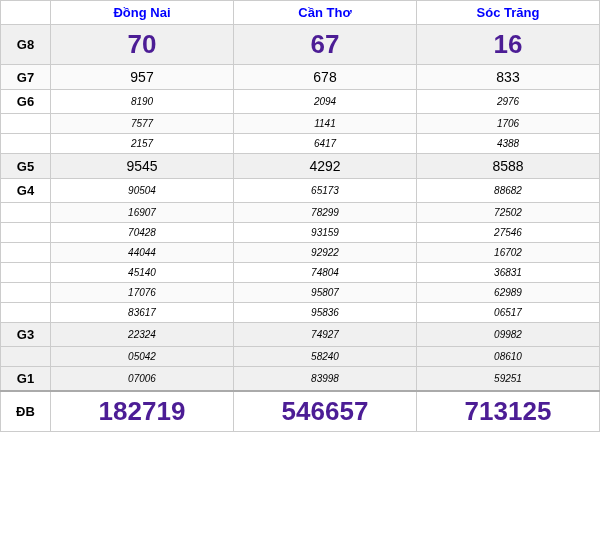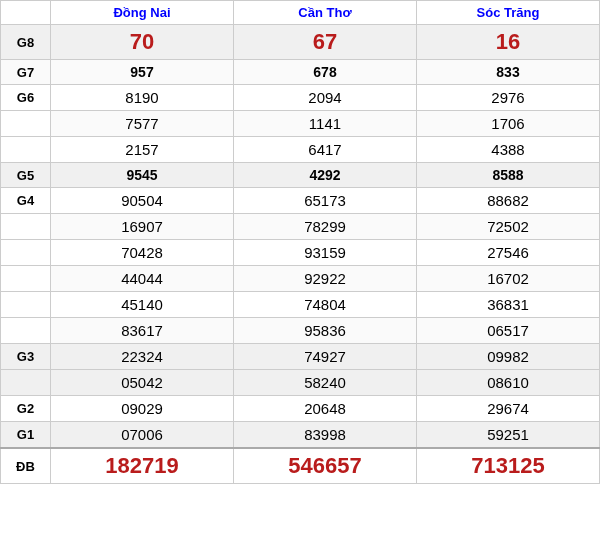--- a/index.html
+++ b/index.html
@@ -25,31 +25,32 @@
       font-size: 13px;
       border-bottom: 1px solid #ccc;
     }
     .row-label {
       font-weight: bold;
       color: #000;
       background: #f0f0f0;
       font-size: 13px;
     }
     .num-red {
-      color: #b91c1c;
+      color: #4c1d95;
       font-weight: bold;
-      font-size: 22px;
+      font-size: 26px;
     }
     .num-black {
       color: #000;
-      font-size: 15px;
+      font-size: 10px;
+      font-style: italic;
     }
     .num-black-bold {
       color: #000;
-      font-weight: bold;
+      font-weight: normal;
       font-size: 14px;
     }
     tr:nth-child(even) td {
       background: #fafafa;
     }
     tr:nth-child(odd) td {
       background: #fff;
     }
     .shaded td {
       background: #f0f0f0 !important;
@@ -133,41 +134,41 @@
         <td class="num-black">16702</td>
       </tr>
       <tr>
         <td style="background: rgb(255, 255, 255);"></td>
         <td class="num-black">45140</td>
         <td class="num-black">74804</td>
         <td class="num-black">36831</td>
       </tr>
       <tr>
         <td style="background: rgb(255, 255, 255);"></td>
+        <td class="num-black">17076</td>
+        <td class="num-black">95807</td>
+        <td class="num-black">62989</td>
+      </tr>
+      <tr>
+        <td style="background: rgb(255, 255, 255);"></td>
         <td class="num-black">83617</td>
         <td class="num-black">95836</td>
         <td class="num-black">06517</td>
       </tr>
       <tr class="shaded">
         <td class="row-label">G3</td>
         <td class="num-black">22324</td>
         <td class="num-black">74927</td>
         <td class="num-black">09982</td>
       </tr>
       <tr class="shaded">
         <td style="background: rgb(240, 240, 240);"></td>
         <td class="num-black">05042</td>
         <td class="num-black">58240</td>
         <td class="num-black">08610</td>
-      </tr>
-      <tr>
-        <td class="row-label">G2</td>
-        <td class="num-black">09029</td>
-        <td class="num-black">20648</td>
-        <td class="num-black">29674</td>
       </tr>
       <tr class="shaded">
         <td class="row-label">G1</td>
         <td class="num-black">07006</td>
         <td class="num-black">83998</td>
         <td class="num-black">59251</td>
       </tr>
       <tr class="db-row">
         <td class="row-label">ĐB</td>
         <td class="num-red">182719</td>

